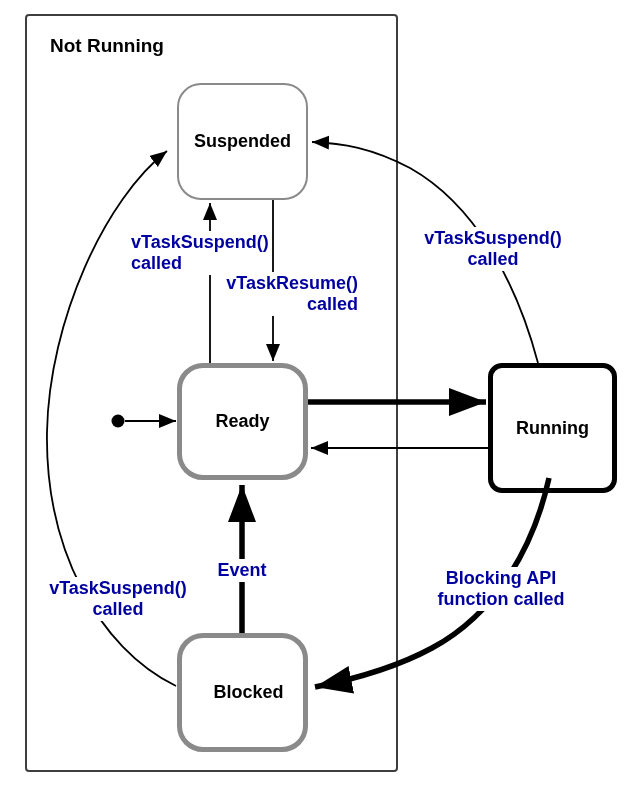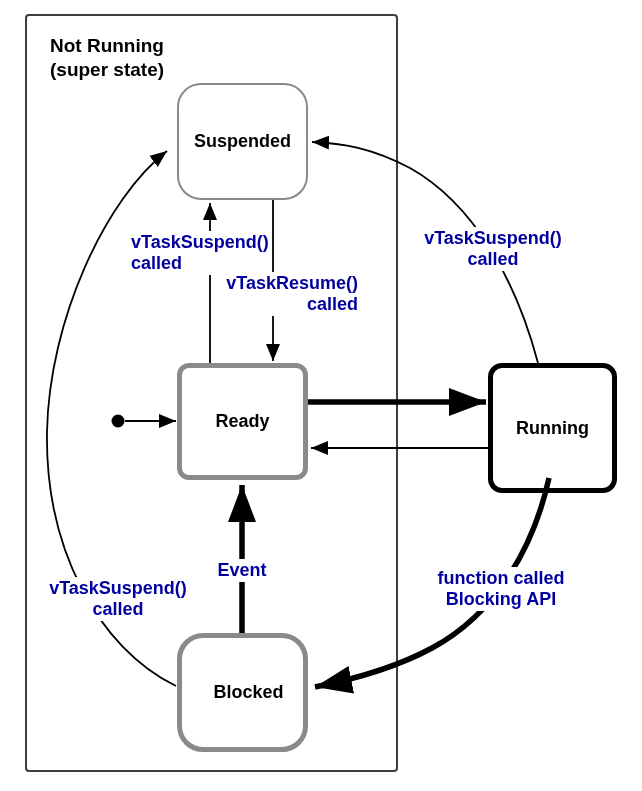--- a/index.html
+++ b/index.html
@@ -17,21 +17,21 @@
     font-size:19px; font-weight:bold; color:#000; line-height:24px;
   }
   .state {
     position:absolute; box-sizing:border-box; background:#fff;
     display:flex; align-items:center; justify-content:center;
     font-size:18px; font-weight:bold; color:#000;
   }
   .state-suspended { left:177px; top:83px;  width:131px; height:117px;
     border:2px solid var(--state-border-gray,#8a8a8a); border-radius:24px; }
   .state-ready     { left:177px; top:363px; width:131px; height:117px;
-    border:5px solid var(--state-border-gray,#8a8a8a); border-radius:12px; }
+    border:5px solid var(--state-border-gray,#8a8a8a); border-radius:26px; }
   .state-running   { left:488px; top:363px; width:129px; height:130px;
     border:5px solid var(--running-border,#000); border-radius:14px; }
   .state-blocked   { left:177px; top:633px; width:131px; height:119px;
     border:5px solid var(--state-border-gray,#8a8a8a); border-radius:26px;padding-left:12px; }
   svg.wires { position:absolute; left:0; top:0; width:642px; height:791px; }
   .elabel {
     position:absolute; color:var(--label-blue,#0000A0);
     font-size:18px; font-weight:bold; line-height:21px;
     background:#fff; padding:1px 3px; white-space:nowrap;
   }
@@ -45,21 +45,20 @@
   .lbl-blocking           { left:501px; top:567px; }
 </style>
 </head>
 <body>
 
 <div class="stage">
 
   <div class="superstate">
     <div class="superstate-title">
       <div>Not Running</div>
-      <div>(super state)</div>
     </div>
   </div>
 
   <div class="state state-suspended">
     <span>Suspended</span>
   </div>
   <div class="state state-ready">
     <span>Ready</span>
   </div>
   <div class="state state-running">
@@ -117,17 +116,17 @@
   <div class="elabel center lbl-suspend-bottomleft">
     <div>vTaskSuspend()</div>
     <div>called</div>
   </div>
 
   <div class="elabel center lbl-event">
     <div>Event</div>
   </div>
 
   <div class="elabel center lbl-blocking">
+    <div>Blocking API</div>
     <div>function called</div>
-    <div>Blocking API</div>
   </div>
 
 </div>
 
 </body></html>

